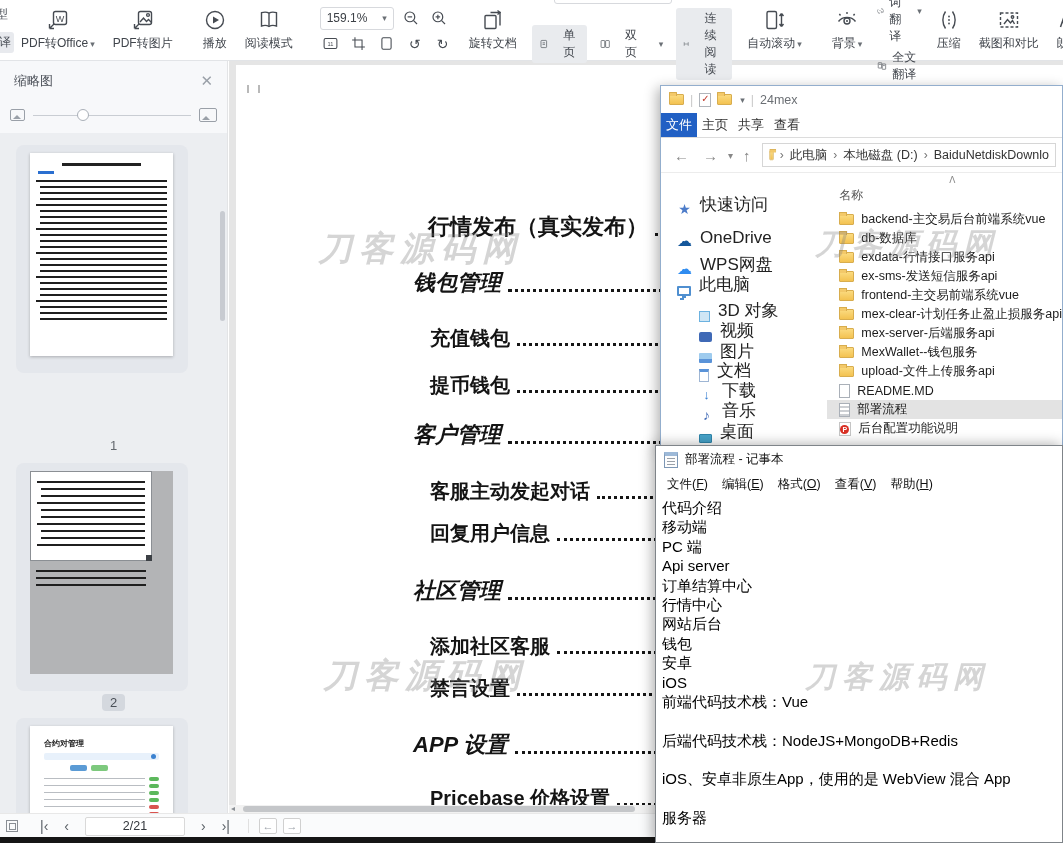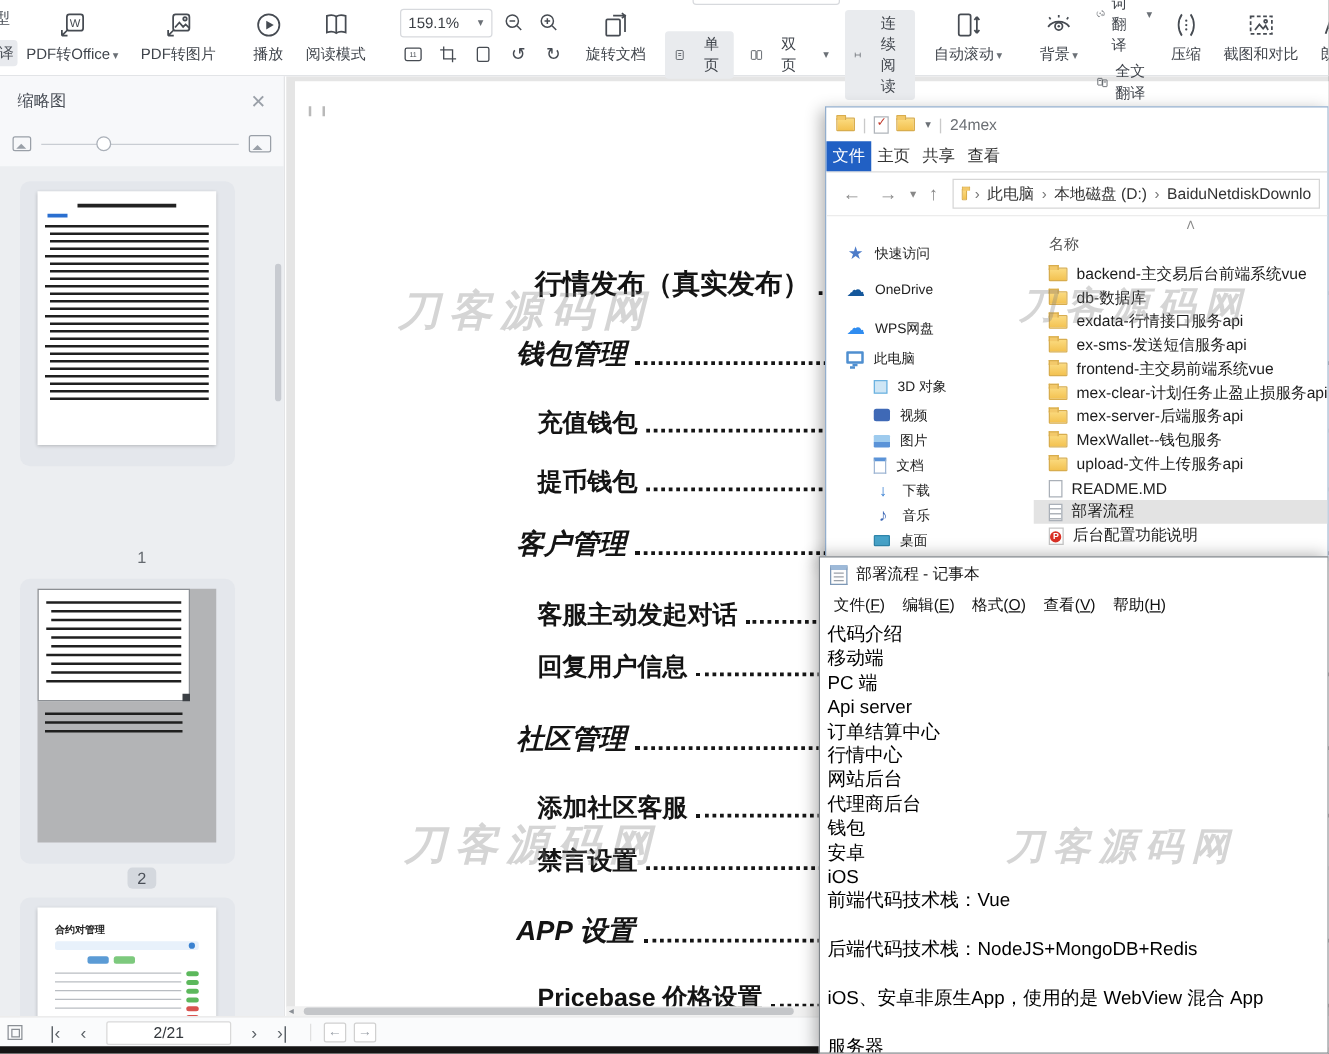--- a/index.html
+++ b/index.html
@@ -109,21 +109,21 @@
   .rtab.active{background:#2160c4;color:#fff;}
   .ex-nav{height:35px;display:flex;align-items:center;padding:0 6px;border-bottom:1px solid #ececec;}
   .nav-arr{font-size:15px;color:#888;padding:0 7px;}
   .nav-arr.dim{font-size:10px;padding:0 3px;}
   .addr{flex:1;height:24px;border:1px solid #d6d6d6;margin-left:4px;display:flex;align-items:center;
     padding:0 6px;gap:6px;font-size:12.5px;color:#333;overflow:hidden;white-space:nowrap;}
   .bc-sep{color:#777;font-size:12px;}
   .bc-item{white-space:nowrap;}
   .ex-body{position:absolute;left:0;top:89px;right:0;bottom:0;display:flex;}
   .ex-left{width:176px;padding-top:13px;overflow:hidden;}
-  .nav-item{display:flex;align-items:center;font-size:11px;color:#222;padding-left:16px;gap:8px;}
+  .nav-item{display:flex;align-items:flex-end;font-size:17px;color:#222;padding-left:16px;gap:8px;}
   .nav-item.lvl1{padding-left:38px;}
   .nico{width:15px;height:15px;display:inline-flex;align-items:center;justify-content:center;font-size:14px;flex:none;}
   .ni-star::before{content:"★";color:#4d7cc9;font-size:14px;}
   .ni-cloud::before{content:"☁";color:#14579b;font-size:15px;}
   .ni-cloud2::before{content:"☁";color:#2f8cf0;font-size:15px;}
   .ni-computer{width:14px;height:10px;border:2px solid #4f8fd0;border-radius:1px;position:relative;}
   .ni-computer::after{content:"";position:absolute;left:3px;bottom:-4px;width:4px;height:2px;background:#4f8fd0;box-shadow:-2px 2px 0 -0px #4f8fd0;}
   .ni-cube{width:11px;height:11px;background:#cfe6f5;border:1px solid #6cb2e0;}
   .ni-video{width:13px;height:10px;background:#3f69b6;border-radius:2px;}
   .ni-picture{width:13px;height:10px;background:linear-gradient(180deg,#9ecbee 55%,#5a93d8 55%);border-radius:1px;}
@@ -723,21 +723,20 @@
         <div class="menu-item">帮助(<u>H</u>)</div>
       </div>
     <div class="np-body">
         <div class="np-line">代码介绍</div>
         <div class="np-line">移动端</div>
         <div class="np-line">PC 端</div>
         <div class="np-line">Api server</div>
         <div class="np-line">订单结算中心</div>
         <div class="np-line">行情中心</div>
         <div class="np-line">网站后台</div>
-        <div class="np-line">代理商后台</div>
         <div class="np-line">钱包</div>
         <div class="np-line">安卓</div>
         <div class="np-line">iOS</div>
         <div class="np-line">前端代码技术栈：Vue</div>
         <div class="np-line">&nbsp;</div>
         <div class="np-line">后端代码技术栈：NodeJS+MongoDB+Redis</div>
         <div class="np-line">&nbsp;</div>
         <div class="np-line">iOS、安卓非原生App，使用的是 WebView 混合 App</div>
         <div class="np-line">&nbsp;</div>
         <div class="np-line">服务器</div>

